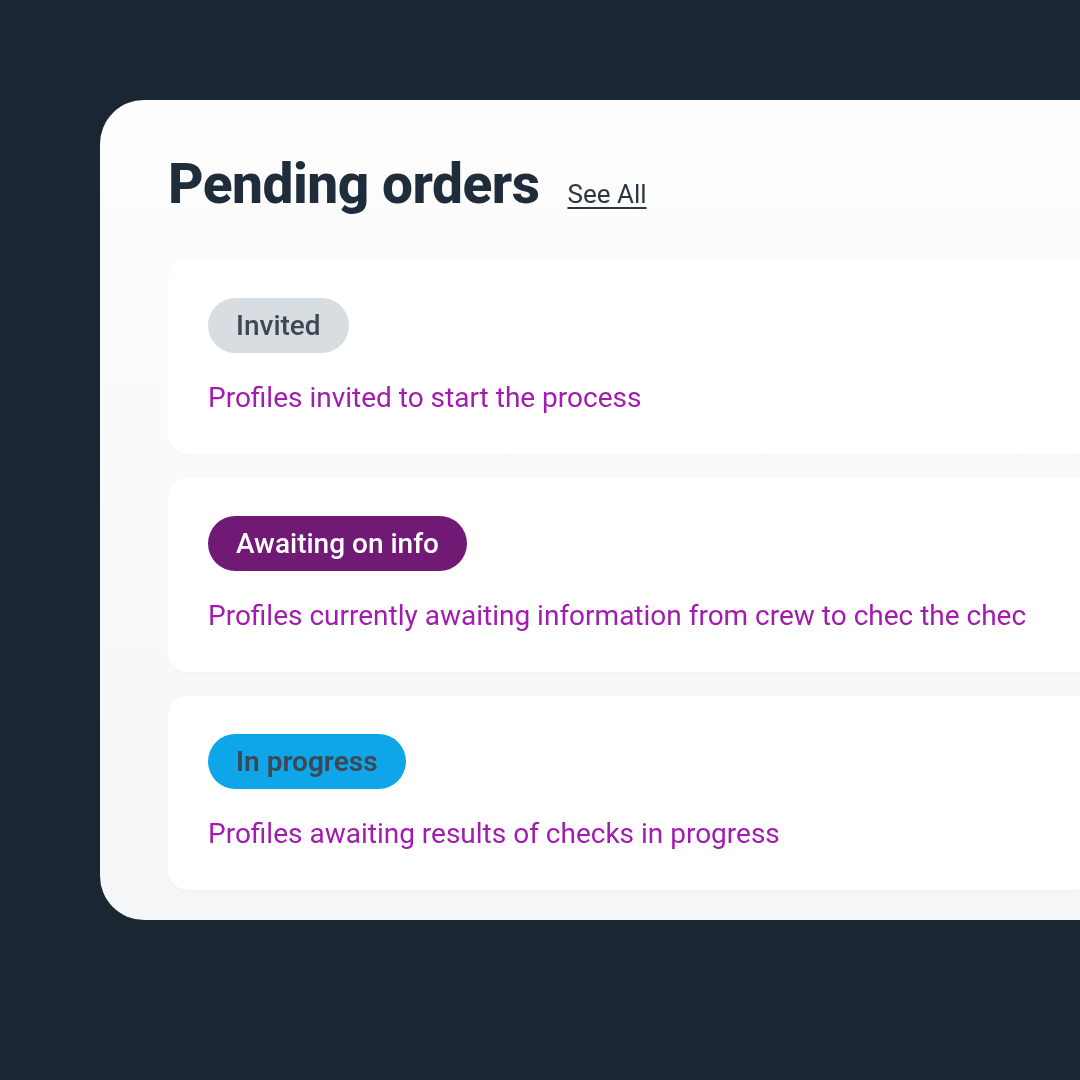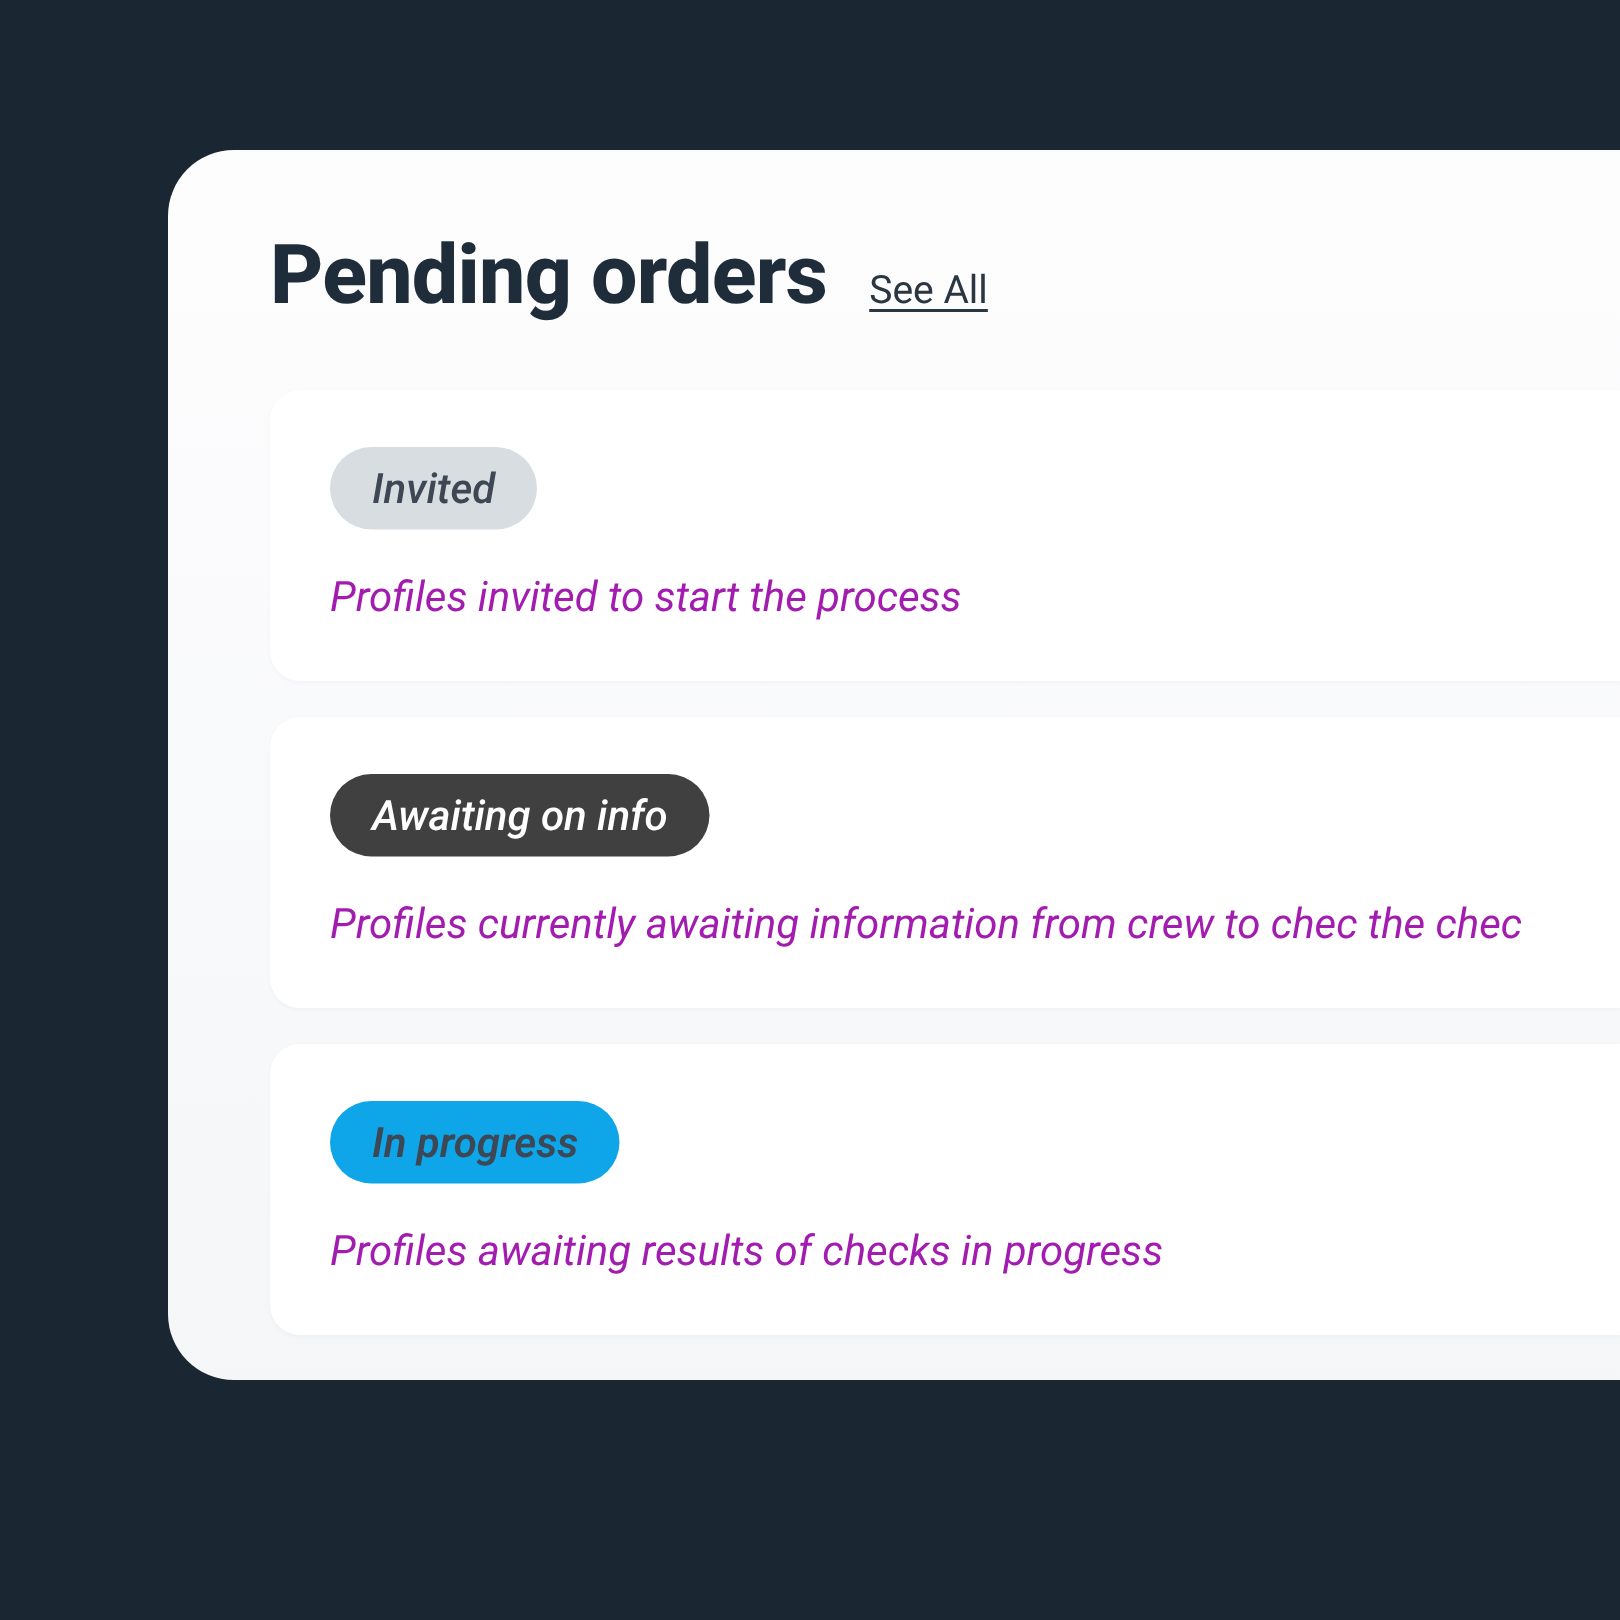--- a/index.html
+++ b/index.html
@@ -13,21 +13,21 @@
       height: 1080px;
       background-color: #1a2733;
       font-family: -apple-system, BlinkMacSystemFont, 'Segoe UI', Roboto, Helvetica, Arial, sans-serif;
       overflow: hidden;
       position: relative;
     }
     
     .panel {
       position: absolute;
       top: 100px;
-      left: 112px;
+      left: 100px;
       right: 0;
       background: linear-gradient(to bottom, #fdfdfe 0%, #f5f6f8 100%);
       border-radius: 44px 0 0 44px;
       padding: 52px 0 40px 68px;
       height: 820px;
     }
     
     .header {
       display: flex;
       align-items: baseline;
@@ -50,39 +50,38 @@
       cursor: pointer;
       font-weight: 400;
     }
     
     .card {
       background: #ffffff;
       border-radius: 20px 0 0 20px;
       padding: 38px 52px 40px 40px;
       margin-bottom: 24px;
       box-shadow: 0 1px 3px rgba(0,0,0,0.03);
-      font-style: italic;
     }
     
     .badge {
       display: inline-block;
       padding: 11px 28px;
       border-radius: 999px;
       font-size: 28px;
       font-weight: 500;
       margin-bottom: 28px;
     }
     
     .badge-invited {
       background-color: #d8dde1;
       color: #3d4854;
     }
     
     .badge-awaiting {
-      background-color: #404040;
+      background-color: #701a75;
       color: #ffffff;
     }
     
     .badge-progress {
       background-color: #0ea5e9;
       color: #3d4854;
       font-weight: 600;
     }
     
     .description {

